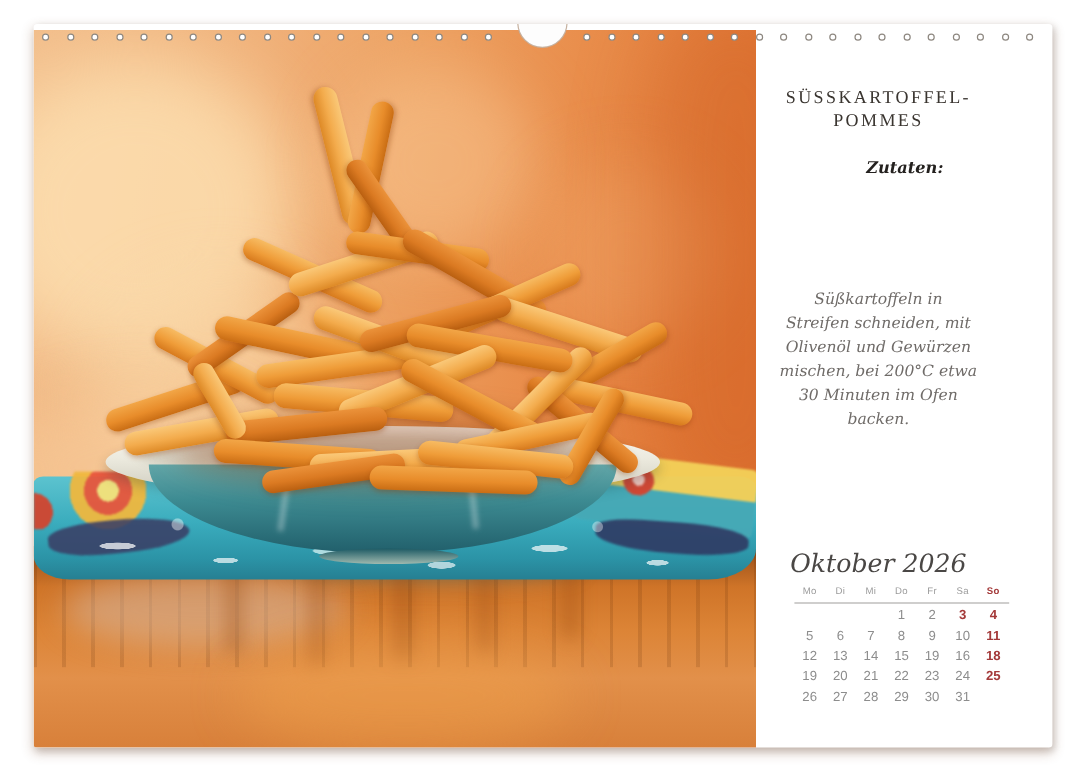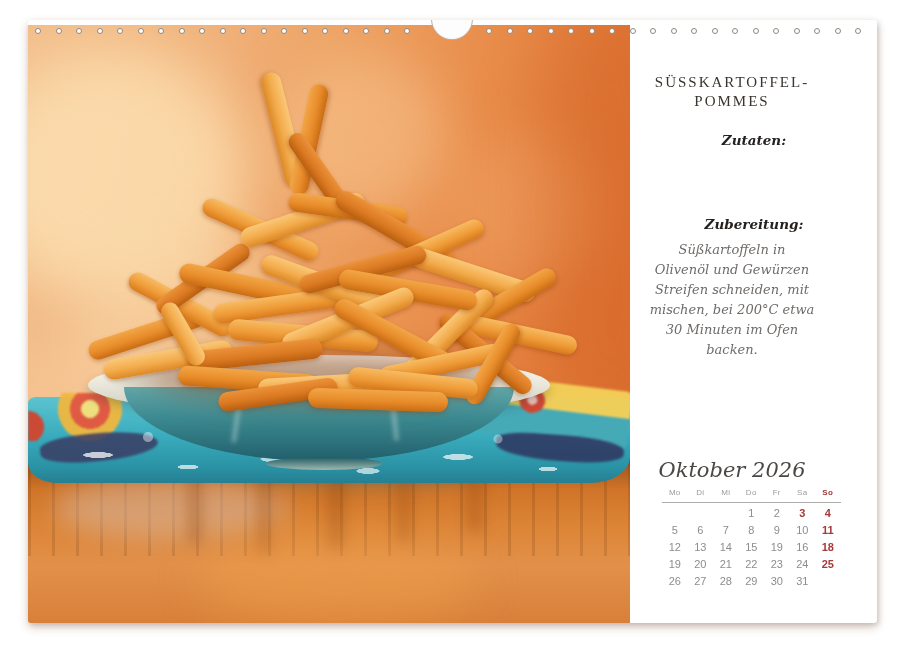--- a/index.html
+++ b/index.html
@@ -181,25 +181,24 @@
     </div>
 
     <div class="panel">
       <div class="p-title">
         <div>SÜSSKARTOFFEL-</div>
         <div>POMMES</div>
       </div>
 
       <div class="sec-h hw z-h">Zutaten:</div>
 
-      <div class="sec-h hw p-h">Zubereitung:</div>
       <div class="sec-b hw p-b">
         <div>Süßkartoffeln in</div>
+        <div>Streifen schneiden, mit</div>
         <div>Olivenöl und Gewürzen</div>
-        <div>Streifen schneiden, mit</div>
         <div>mischen, bei 200°C etwa</div>
         <div>30 Minuten im Ofen</div>
         <div>backen.</div>
       </div>
 
       <div class="month hw">Oktober 2026</div>
 
       <div class="cal">
         <div class="cal-head">
           <span>Mo</span>

